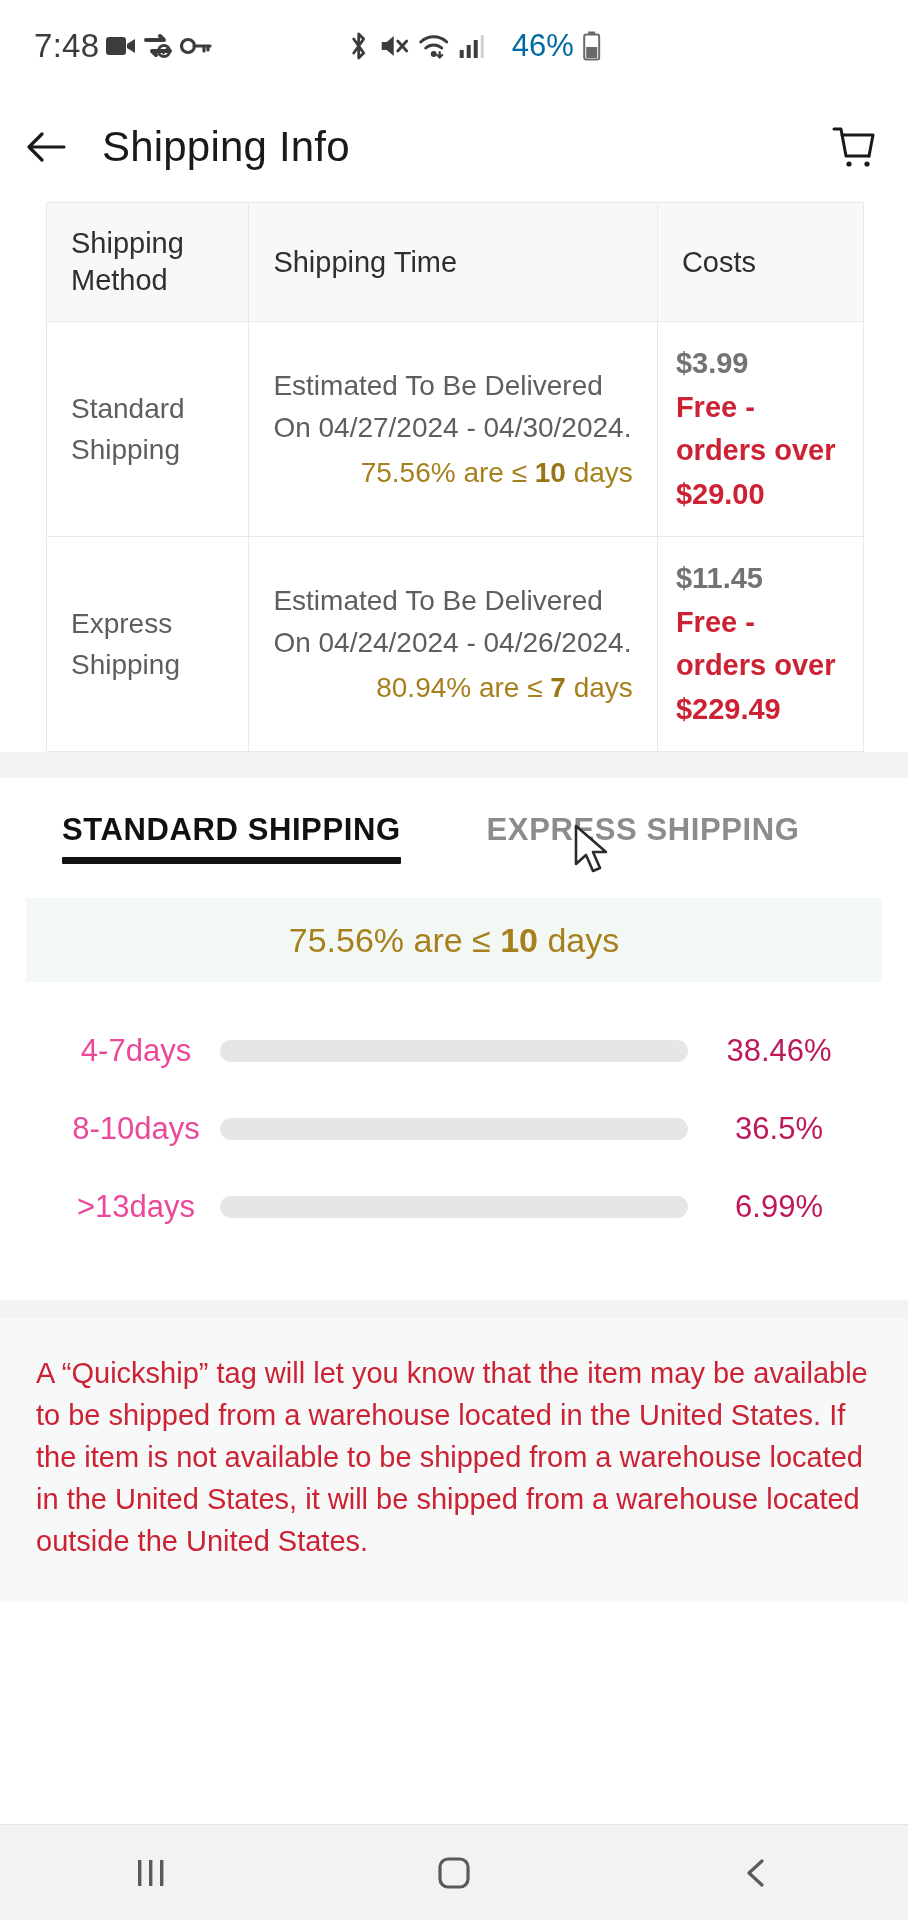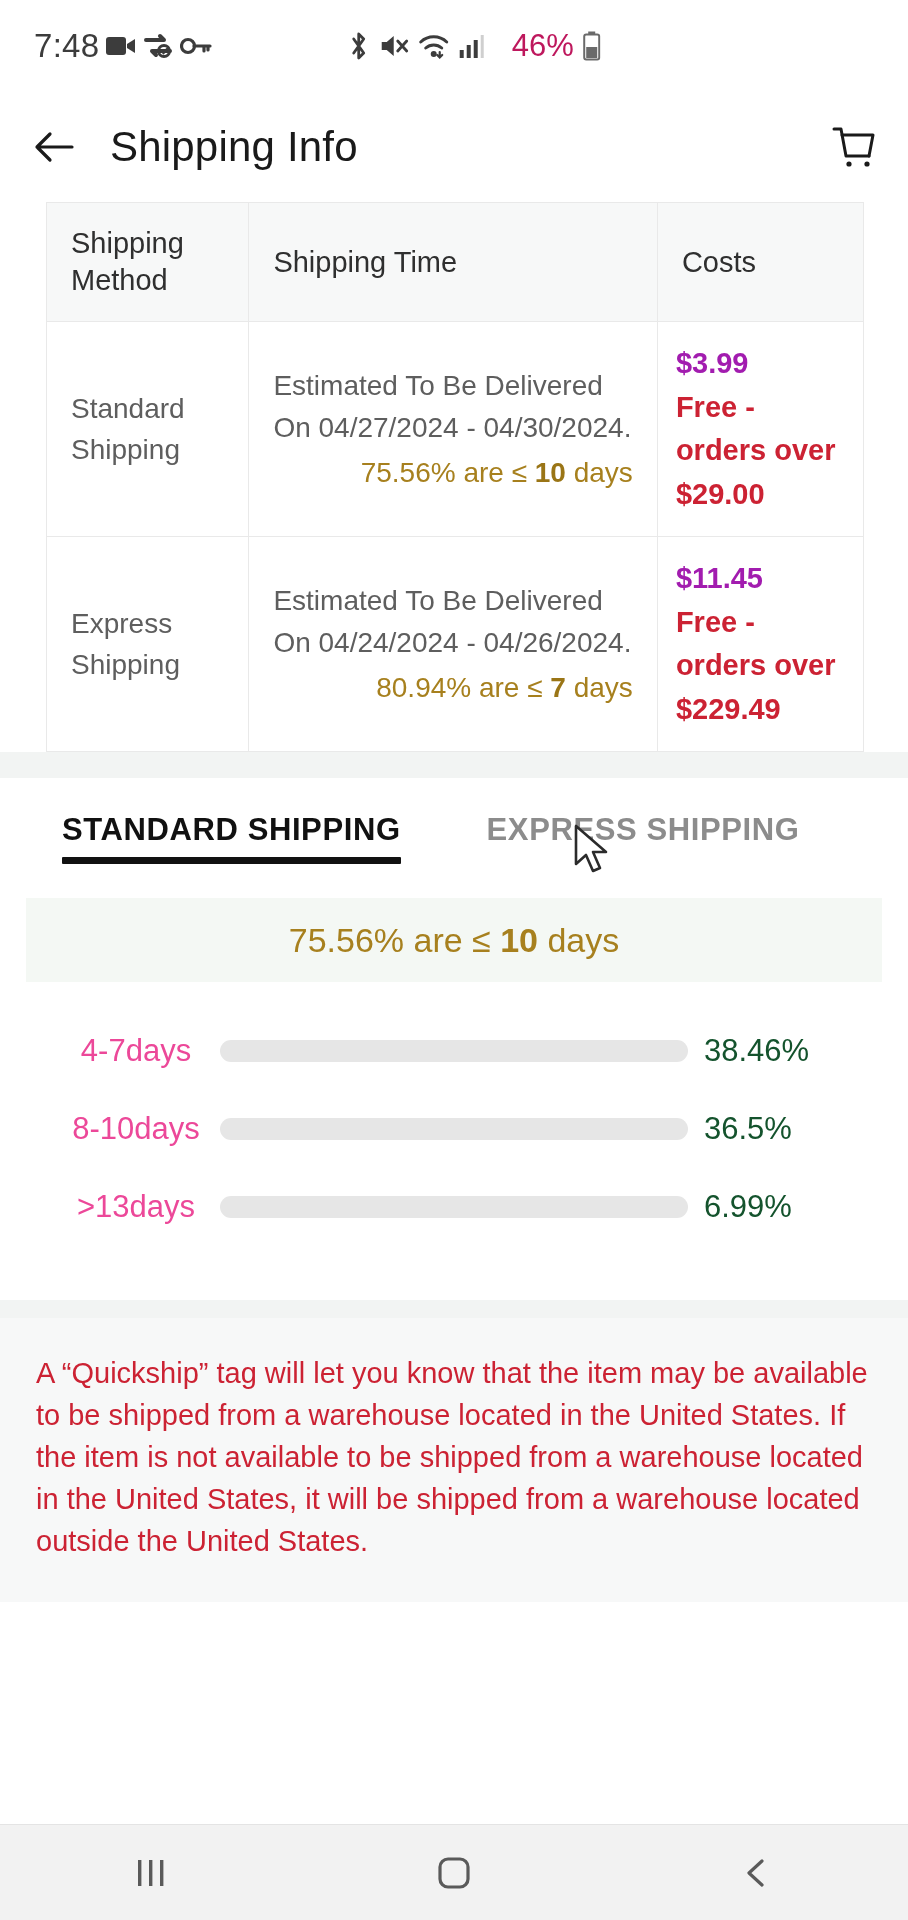--- a/index.html
+++ b/index.html
@@ -29,28 +29,28 @@
   }
   .sb-icon { display: flex; align-items: center; justify-content: center; }
   .sb-center-right {
     position: absolute;
     left: 50%;
     transform: translateX(-42%);
     display: flex;
     align-items: center;
     gap: 9px;
   }
-  .sb-batt-text { font-size: 31px; color: #be185d; margin-left: 18px; }
+  .sb-batt-text { font-size: 31px; color: #0369a1; margin-left: 18px; }
 
   
   .appbar {
     height: 110px;
     display: flex;
     align-items: center;
-    padding: 0 30px 0 32px;
+    padding: 0 30px 0 24px;
     background: #ffffff;
   }
   .appbar-title {
     font-size: 42px;
     color: #1a1a1a;
     font-weight: 400;
     margin-left: 34px;
     flex: 1;
     letter-spacing: .2px;
   }
@@ -95,21 +95,21 @@
   .pct-line {
     color: #a7801e;
     display: block;
     margin-top: 4px;
     text-align: right;
     white-space: nowrap;
   }
   .pct-line b { font-weight: 700; color: #9a7516; }
   .td-costs { padding: 20px 18px !important; }
   .cost-price {
-    color: #a21caf;
+    color: #737373;
     font-weight: 700;
     font-size: 29px;
     display: block;
     line-height: 1.5;
   }
   .cost-free {
     color: #cc2233;
     font-weight: 700;
     font-size: 29px;
     display: block;
@@ -190,23 +190,23 @@
     overflow: hidden;
     margin-right: 16px;
   }
   .bar-fill {
     height: 100%;
     background: #1c1c1c;
     border-radius: 11px;
   }
   .bar-value {
     width: 150px;
-    text-align: left;
+    text-align: center;
     font-size: 31px;
-    color: #14532d;
+    color: #be185d;
   }
 
   
   .notice {
     background: #f7f8f8;
     padding: 34px 26px 40px 36px;
   }
   .notice p {
     color: #cc2233;
     font-size: 29px;

